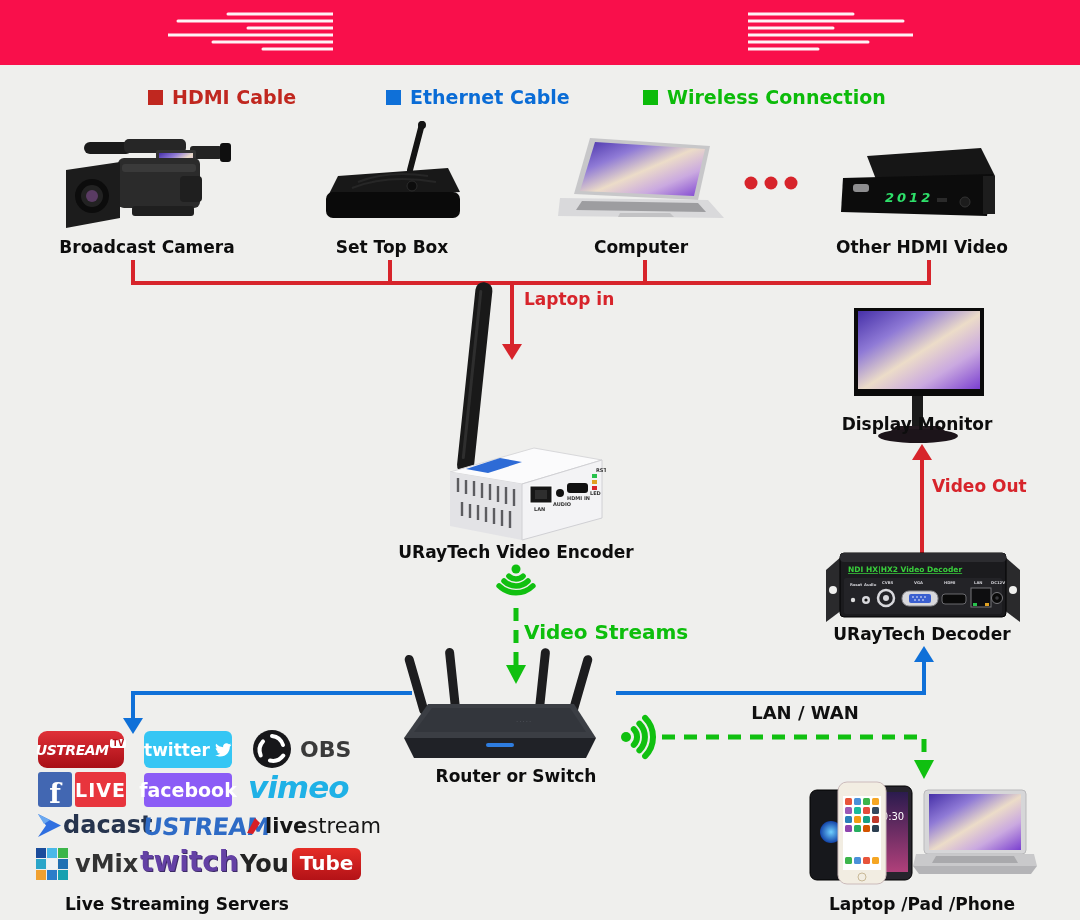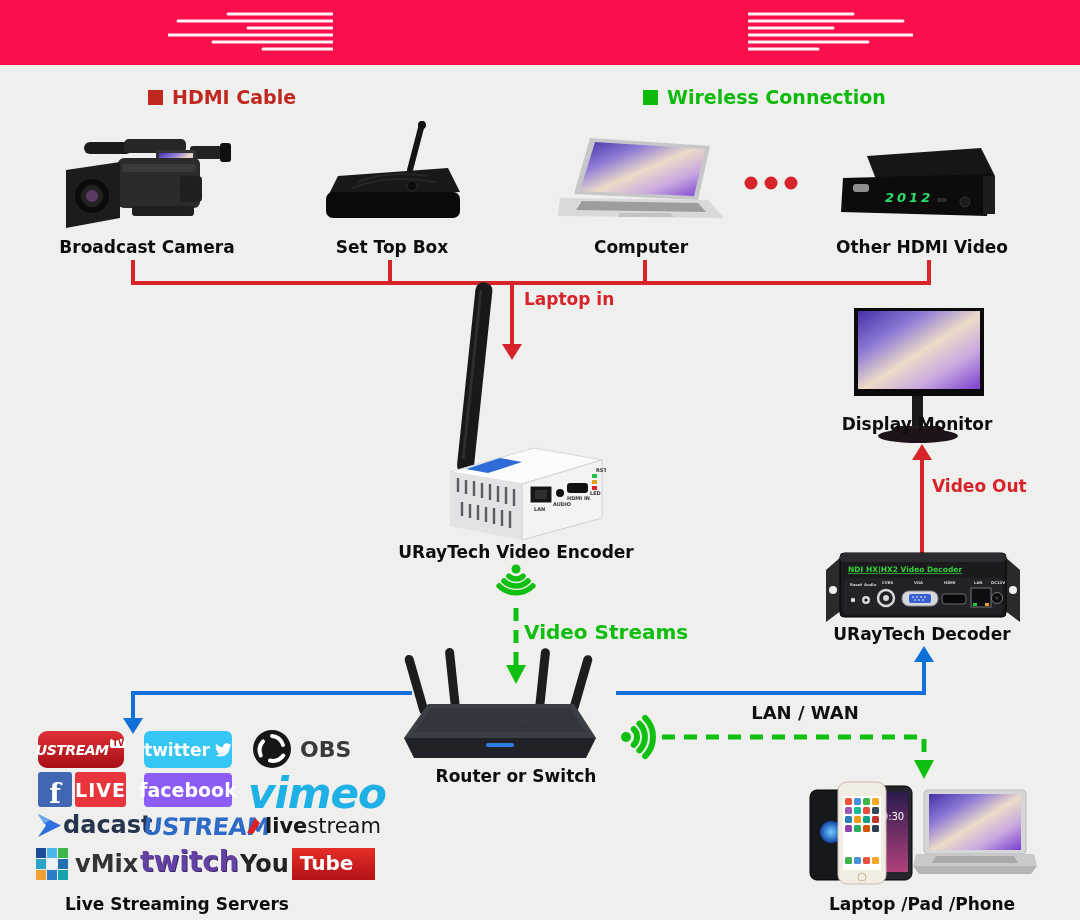--- a/index.html
+++ b/index.html
@@ -40,33 +40,33 @@
   #logo-obs{gap:8px;}
   #logo-obs .obs-text{font-size:22px;font-weight:800;color:#3a3a3a;}
   #logo-fblive{gap:3px;}
   #logo-fblive .fb-f{width:34px;height:35px;background:#4267b2;border-radius:3px;color:#fff;
      font-weight:800;font-size:27px;display:flex;align-items:flex-end;justify-content:center;
      font-family:"DejaVu Serif","Liberation Serif",serif;line-height:0.95;}
   #logo-fblive .fb-live{width:51px;height:35px;background:#e8353d;border-radius:3px;color:#fff;
      font-weight:700;font-size:19px;letter-spacing:1px;display:flex;align-items:center;justify-content:center;}
   #logo-facebook .badge{width:88px;height:34px;border-radius:4px;background:#8b5cf6;
      font-size:19px;font-weight:700;}
-  #logo-vimeo{color:#1fb1e6;font-size:42px;font-weight:800;font-style:italic;letter-spacing:-1px;}
+  #logo-vimeo{color:#1fb1e6;font-size:31px;font-weight:800;font-style:italic;letter-spacing:-1px;}
   #logo-dacast{color:#26344e;font-size:24px;font-weight:600;}
   #logo-ustream{color:#2e6bc6;font-size:24px;font-weight:800;transform:skewX(-6deg);letter-spacing:-0.5px;}
   #logo-livestream{gap:4px;color:#161616;font-size:21px;}
   #logo-livestream b{font-weight:800;}
   #logo-vmix{gap:7px;color:#333;font-size:24px;font-weight:600;}
   .vmix-grid{display:grid;grid-template-columns:repeat(3,10px);grid-template-rows:repeat(3,10px);gap:1px;}
   .vmix-grid span{width:10px;height:10px;display:block;}
   #logo-twitch{color:#6441a5;font-size:28px;font-weight:800;letter-spacing:0px;
      text-shadow:1px 1px 0 #3d2a66;}
   #logo-youtube{gap:3px;color:#232323;font-size:24px;font-weight:800;}
-  #logo-youtube .yt-tube{background:linear-gradient(#e52d27,#b31217);color:#fff;border-radius:0;
-     font-size:20px;font-weight:800;padding:3px 22px 5px 8px;}
+  #logo-youtube .yt-tube{background:linear-gradient(#e52d27,#b31217);color:#fff;border-radius:6px;
+     font-size:20px;font-weight:800;padding:3px 8px 5px 8px;}
 </style>
 </head>
 <body>
 
 <div id="canvas">
 
   <svg width="0" height="0" style="position:absolute">
     <defs>
       <linearGradient id="wall" x1="0" y1="0" x2="1" y2="1">
         <stop offset="0" stop-color="#4630a8"></stop>
@@ -105,20 +105,24 @@
           <line x1="0" y1="24" x2="165" y2="24"></line>
         <line x1="0" y1="31" x2="120" y2="31"></line>
           <line x1="0" y1="38" x2="70" y2="38"></line>
       </g>
     </svg>
   </div>
 
   <div class="legend-item" id="legend-hdmi" style="left:148px;top:86px">
     <span class="legend-swatch"></span>
     <span class="legend-text">HDMI Cable</span>
+  </div>
+  <div class="legend-item" id="legend-eth" style="left:386px;top:86px">
+    <span class="legend-swatch"></span>
+    <span class="legend-text">Ethernet Cable</span>
   </div>
   <div class="legend-item" id="legend-wifi" style="left:643px;top:86px">
     <span class="legend-swatch"></span>
     <span class="legend-text">Wireless Connection</span>
   </div>
 
   <svg id="connector-layer" width="1080" height="920">
 
     <g stroke-width="4" fill="none">
       <path d="M133,260 V283 M390,260 V283 M645,260 V283 M929,260 V283 M131,283 H931 M512,283 V346" stroke="#d7242b"></path>

